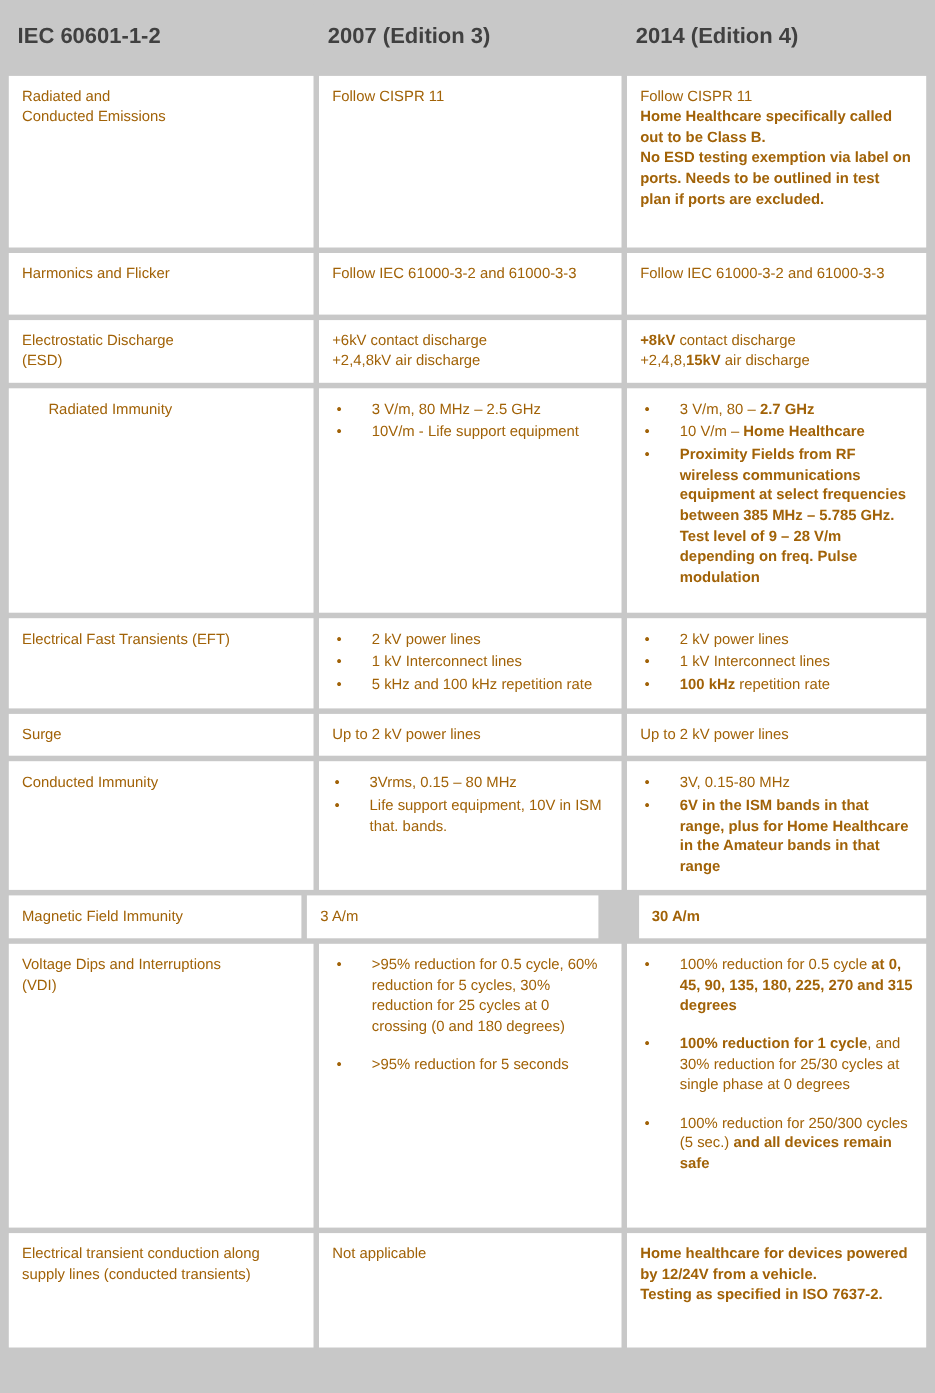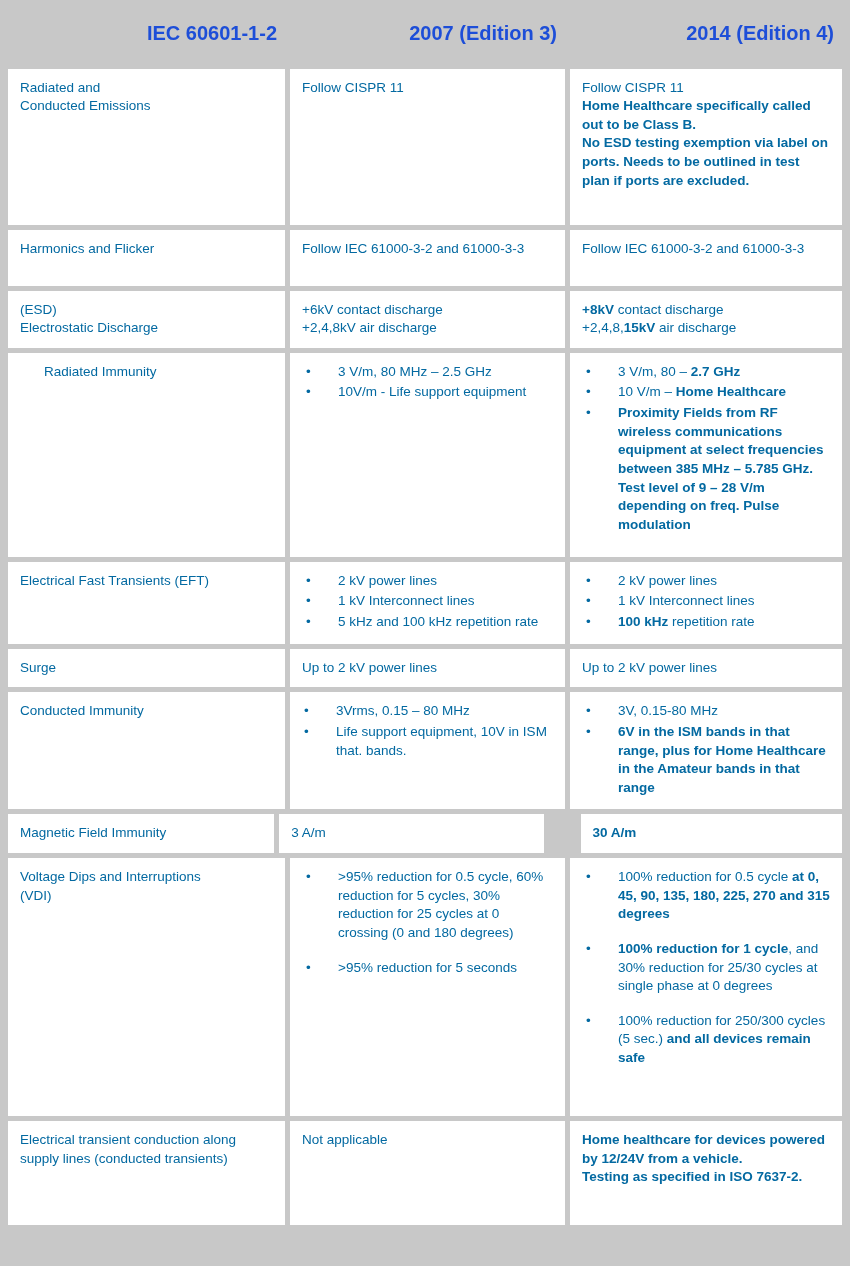--- a/index.html
+++ b/index.html
@@ -22,33 +22,33 @@
     display: flex;
     width: 834px;
     margin-bottom: 5px;
   }
   .cell {
     background: #ffffff;
     box-sizing: border-box;
     padding: 10px 12px 10px 12px;
     font-size: 13.5px;
     line-height: 1.38;
-    color: #0369a1;
+    color: #a16207;
   }
   .col0 { width: 277px; margin-right: 5px; }
   .col1 { width: 275px; margin-right: 5px; }
   .col2 { width: 272px; }
 
   .header .cell {
     background: #c8c8c8;
-    text-align: right;
+    text-align: left;
     font-weight: bold;
     font-size: 20px;
     padding: 16px 8px 16px 8px;
-    color: #1d4ed8;
+    color: #404040;
   }
   .header { margin-bottom: 5px; }
 
   ul.bullets {
     margin: 0;
     padding: 0;
     list-style: none;
   }
   ul.bullets li {
     position: relative;
@@ -98,22 +98,22 @@
         </div>
         <div class="cell col1" style="min-height: 56px;">
           <div class="plain-line">Follow IEC 61000-3-2 and 61000-3-3</div>
         </div>
         <div class="cell col2" style="min-height: 56px;">
           <div class="plain-line">Follow IEC 61000-3-2 and 61000-3-3</div>
         </div>
       </div>
       <div class="row">
         <div class="cell col0" style="min-height: 52px;">
+          <div>Electrostatic Discharge</div>
           <div>(ESD)</div>
-          <div>Electrostatic Discharge</div>
         </div>
         <div class="cell col1" style="min-height: 52px;">
           <div class="plain-line">+6kV contact discharge</div>
           <div class="plain-line">+2,4,8kV air discharge</div>
         </div>
         <div class="cell col2" style="min-height: 52px;">
           <div class="plain-line"><b>+8kV</b> contact discharge<br>+2,4,8,<b>15kV</b> air discharge</div>
         </div>
       </div>
       <div class="row">

